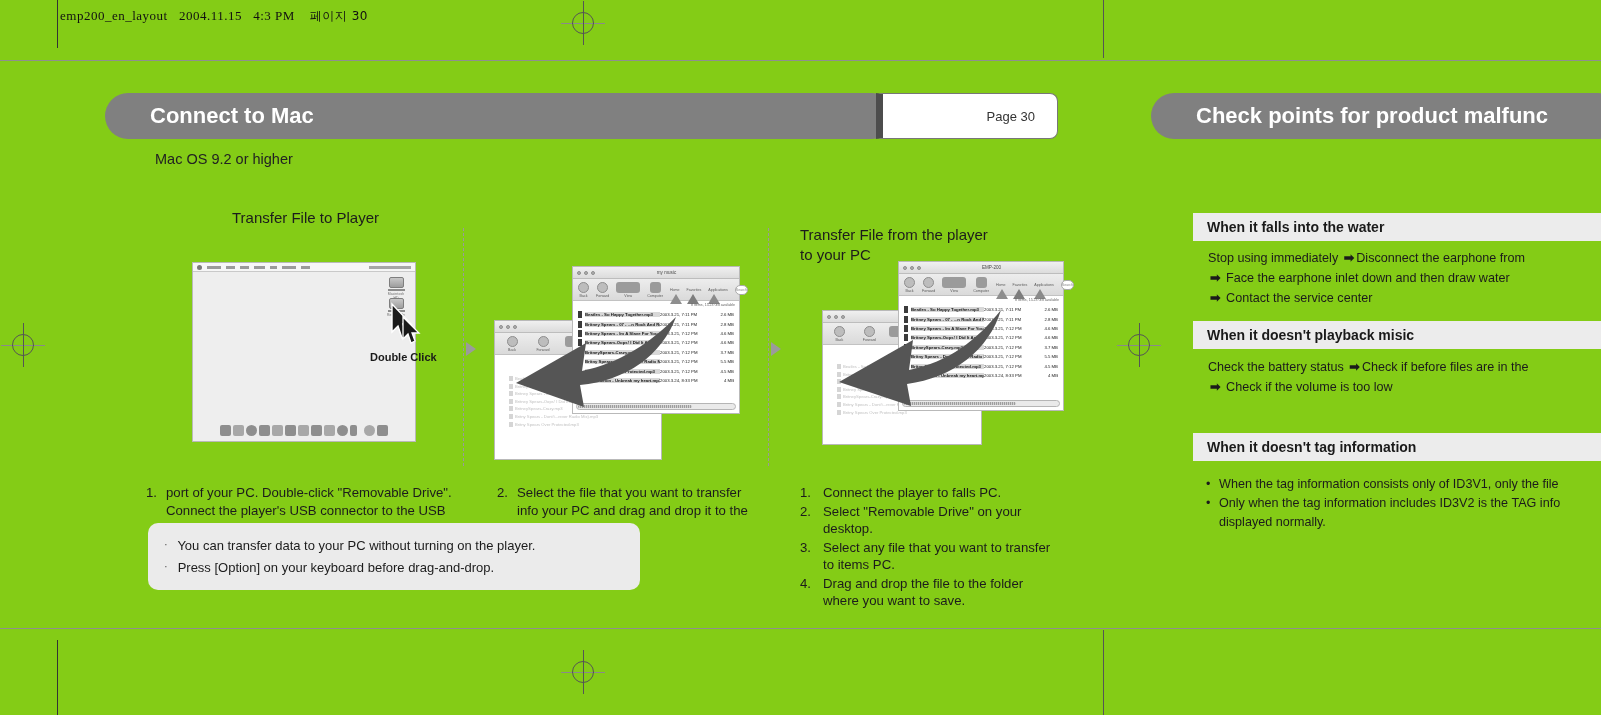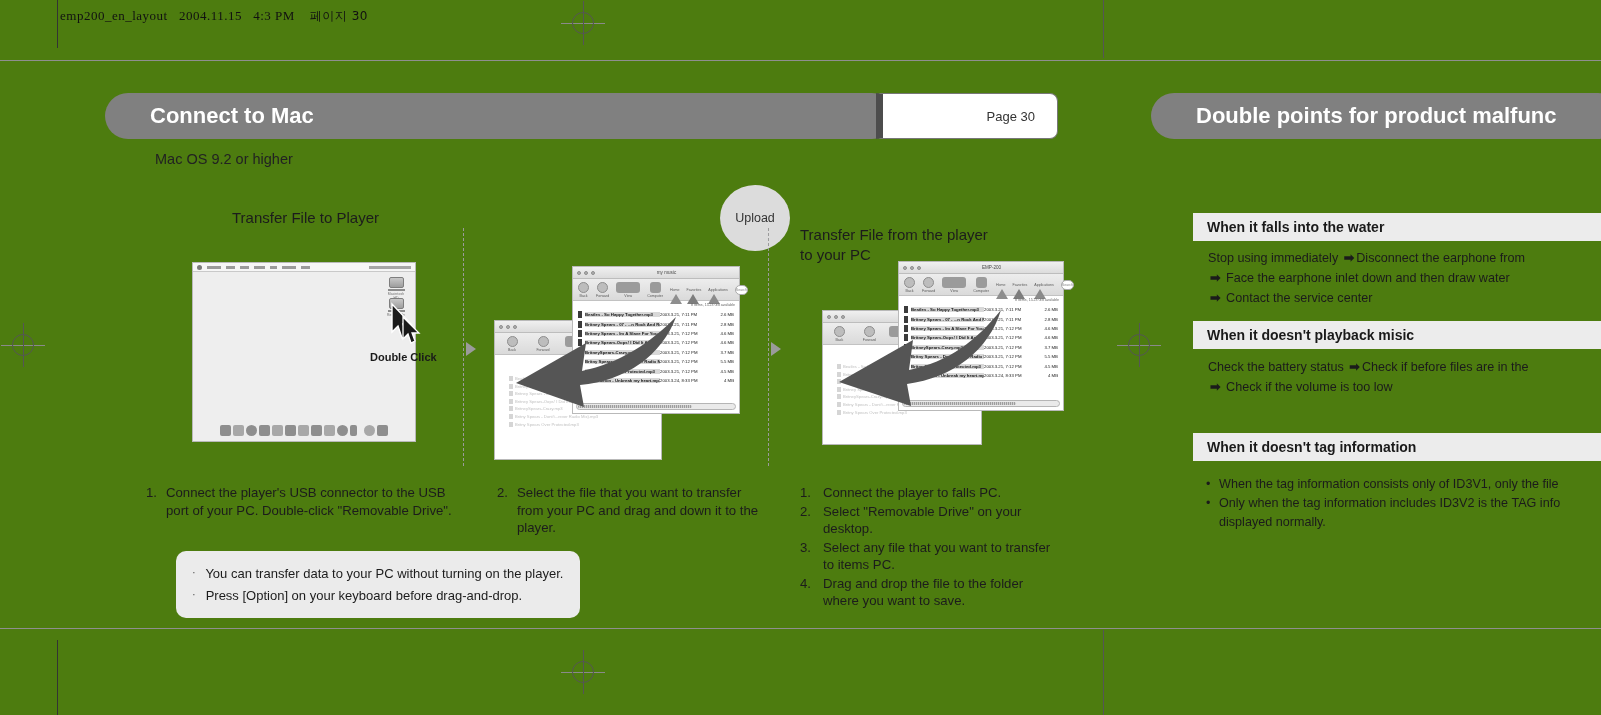--- a/index.html
+++ b/index.html
@@ -6,21 +6,21 @@
   html, body {
     margin: 0; padding: 0;
     background: #ffffff;
     font-family: "Liberation Sans", sans-serif;
   }
   #page {
     position: relative;
     width: 1601px;
     height: 715px;
     overflow: hidden;
-    background: #4d7c0f;
+    background: #84cc16;
   }
 
   
   .crop-line { position: absolute; background: #8a8a8a; }
   .reg-mark { position: absolute; width: 44px; height: 44px; }
   .reg-mark .circ {
     position: absolute; left: 11px; top: 11px;
     width: 22px; height: 22px; border: 1px solid #555; border-radius: 50%;
     background: transparent;
   }
@@ -270,23 +270,20 @@
       <div class="title-text">Connect to Mac</div>
     </div>
     <div class="page-tab" style="left:876px; top:93px; width:182px;">
       <div class="pg-text">Page 30</div>
     </div>
 
     <div class="subtitle" style="left:155px; top:151px;">Mac OS 9.2 or higher</div>
 
     <div class="section-label" style="left:232px; top:208px;">Transfer File to Player</div>
 
-    <div class="bubble" style="left:720px; top:185px; width:70px; height:66px;">
-      <span>Upload</span>
-    </div>
     <div class="section-label" style="left:800px; top:225px;">
       <div>Transfer File from the player</div>
       <div>to your PC</div>
     </div>
 
     <div class="dash-sep" style="left:463px; top:228px; height:238px;"></div>
     <div class="tri" style="left:466px; top:342px;"></div>
     <div class="dash-sep" style="left:768px; top:228px; height:238px;"></div>
     <div class="tri" style="left:771px; top:342px;"></div>
 
@@ -613,32 +610,32 @@
     </div>
 
     <svg class="big-arrow" style="left:825px; top:290px;" width="180" height="118" viewBox="0 0 180 118">
       <path d="M176 20 C152 50 124 72 84 80 L88 50 L14 92 L86 116 L82 94 C128 88 164 60 176 20 Z" fill="#555555"></path>
     </svg>
 
     <div class="steps" style="left:146px; top:484px; width:330px;">
       <div class="step">
         <div class="num">1.</div>
         <div class="txt">
+          <div>port of your PC. Double-click "Removable Drive".</div>
           <div>Connect the player's USB connector to the USB</div>
-          <div>port of your PC. Double-click "Removable Drive".</div>
         </div>
       </div>
     </div>
 
     <div class="steps" style="left:497px; top:484px; width:270px;">
       <div class="step">
         <div class="num">2.</div>
         <div class="txt">
           <div>Select the file that you want to transfer</div>
-          <div>from your PC and drag and down it to the</div>
+          <div>info your PC and drag and drop it to the</div>
           <div>player.</div>
         </div>
       </div>
     </div>
 
     <div class="steps" style="left:800px; top:484px; width:280px;">
       <div class="step">
         <div class="num wide">1.</div>
         <div class="txt">
             <div>Connect the player to falls PC.</div>
@@ -660,36 +657,36 @@
       </div>
       <div class="step">
         <div class="num wide">4.</div>
         <div class="txt">
           <div>Drag and drop the file to the folder</div>
           <div>where you want to save.</div>
         </div>
       </div>
     </div>
 
-    <div class="note-box" style="left:148px; top:551px; width:404px;margin-left:28px;">
+    <div class="note-box" style="left:148px; top:523px; width:492px;">
       <div class="nrow">
         <span class="dot">·</span>
         <span>You can transfer data to your PC without turning on the player.</span>
       </div>
       <div class="nrow">
         <span class="dot">·</span>
         <span>Press [Option] on your keyboard before drag-and-drop.</span>
       </div>
     </div>
   </div>
 
   <div class="page-right">
 
     <div class="title-bar" style="left:48px; top:93px; width:470px;">
-      <div class="title-text">Double points for product malfunc</div>
+      <div class="title-text">Check points for product malfunc</div>
     </div>
 
     <div class="panel-head" style="left:90px; top:213px; width:430px; height:28px;">
       <span>When it falls into the water</span>
     </div>
     <div class="panel-body" style="left:105px; top:248px; width:420px;">
       <div class="brow">
         <span>Stop using immediately </span><span class="arrowglyph">➡</span><span>Disconnect the earphone from</span>
       </div>
       <div class="brow">

